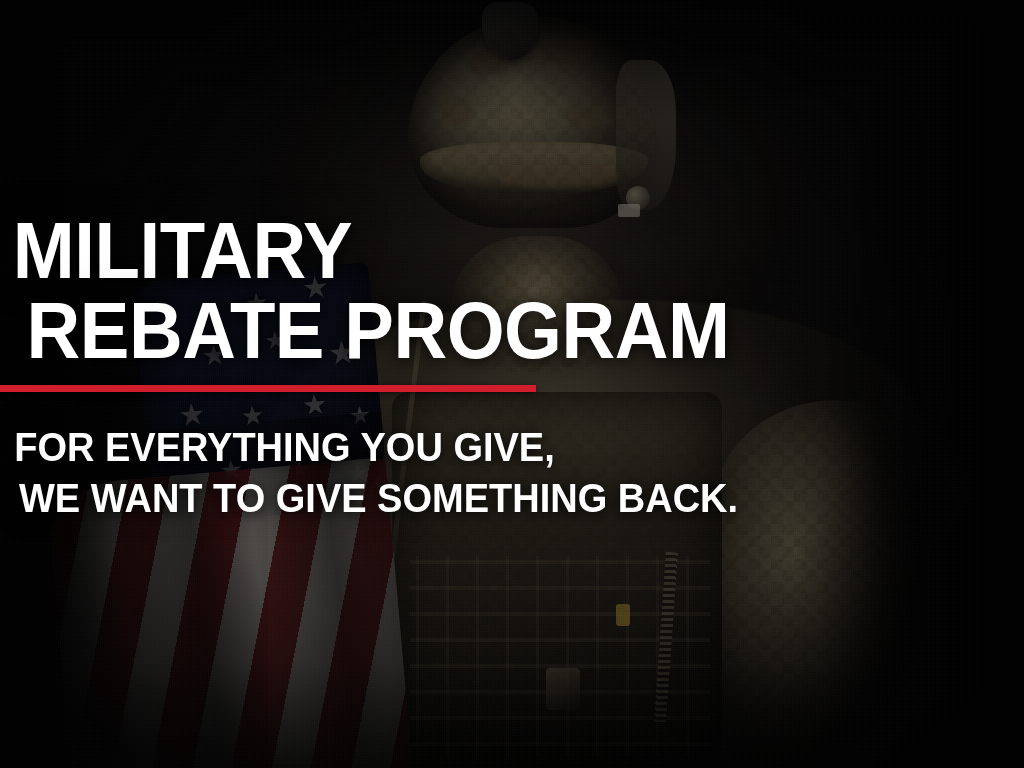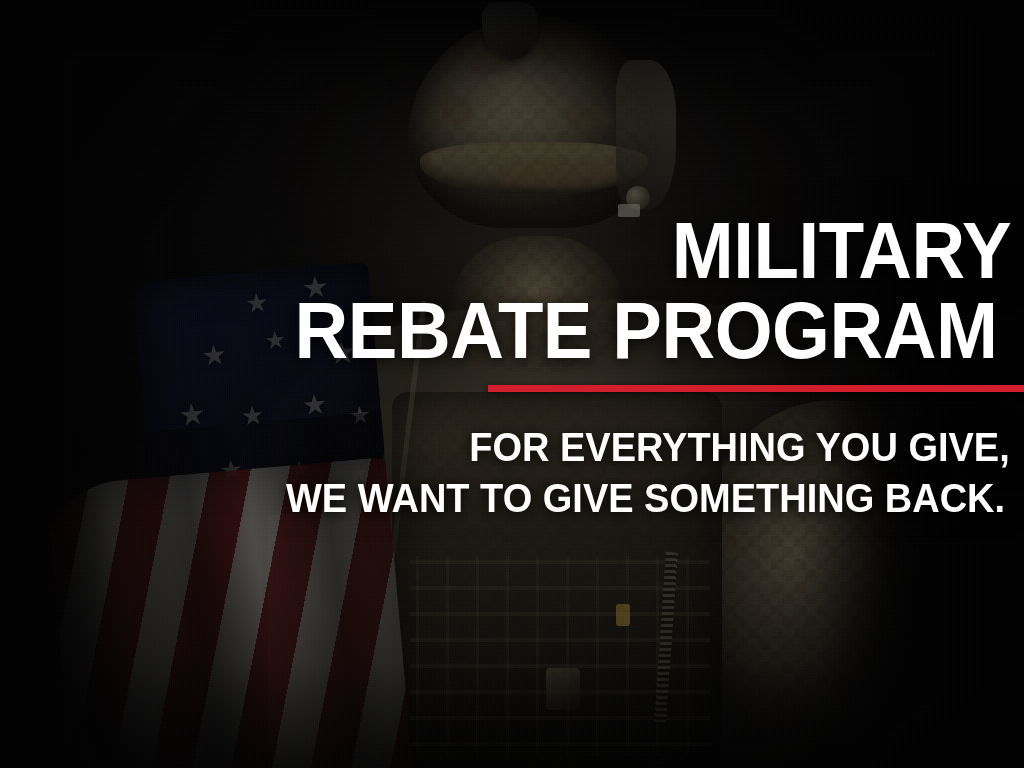--- a/index.html
+++ b/index.html
@@ -290,21 +290,21 @@
       repeating-linear-gradient(90deg,  rgba(255,255,255,0.010) 0 1px, rgba(0,0,0,0.010) 1px 2px);
     opacity: 0.9;
   }
 
   
   .overlay {
     position: absolute;
     inset: 0;
     display: flex;
     flex-direction: column;
-    align-items: flex-end;
+    align-items: flex-start;
     justify-content: flex-start;
     text-align: center;
   }
 
   .headline {
     margin: 0;
     padding: 0;
     color: #ffffff;
     font-family: "Liberation Sans", sans-serif;
     font-weight: 700;

